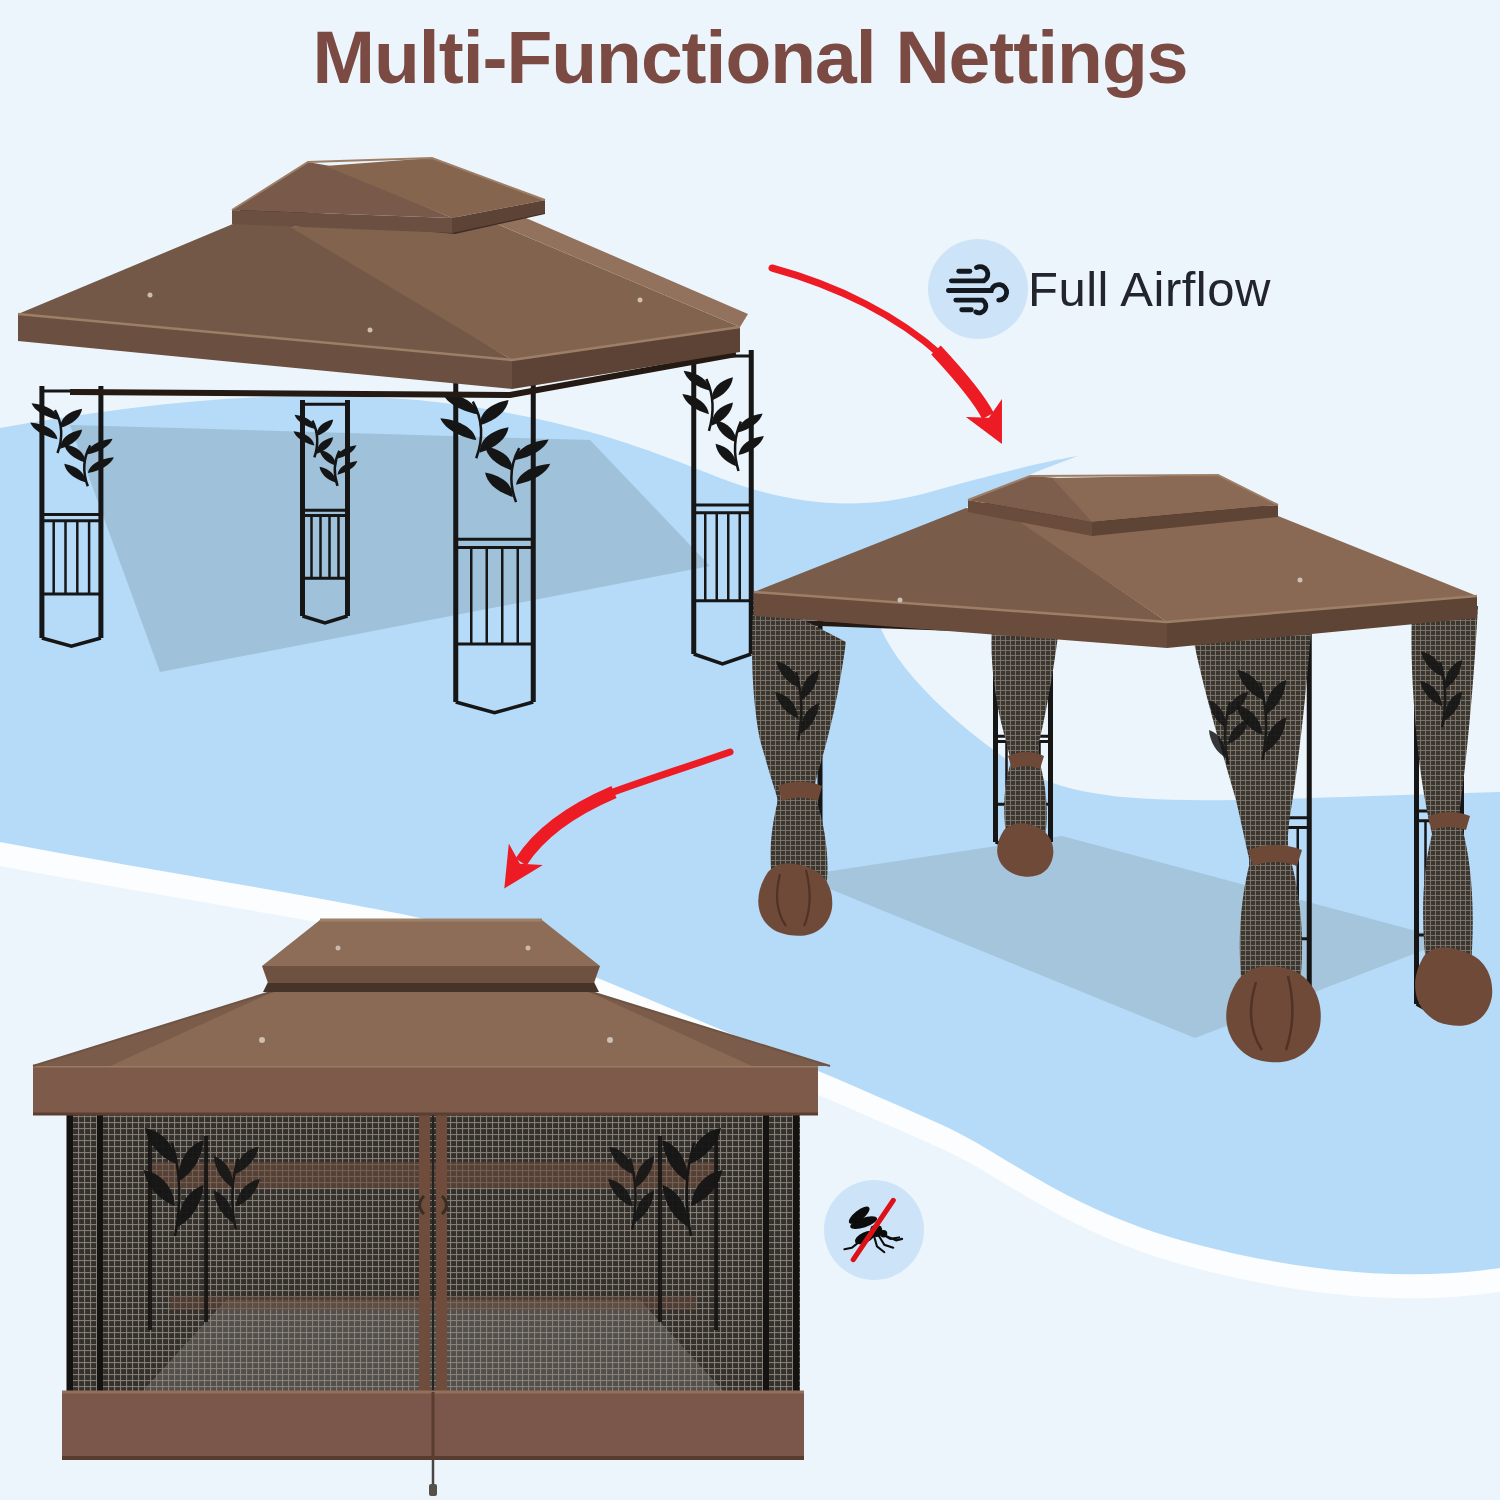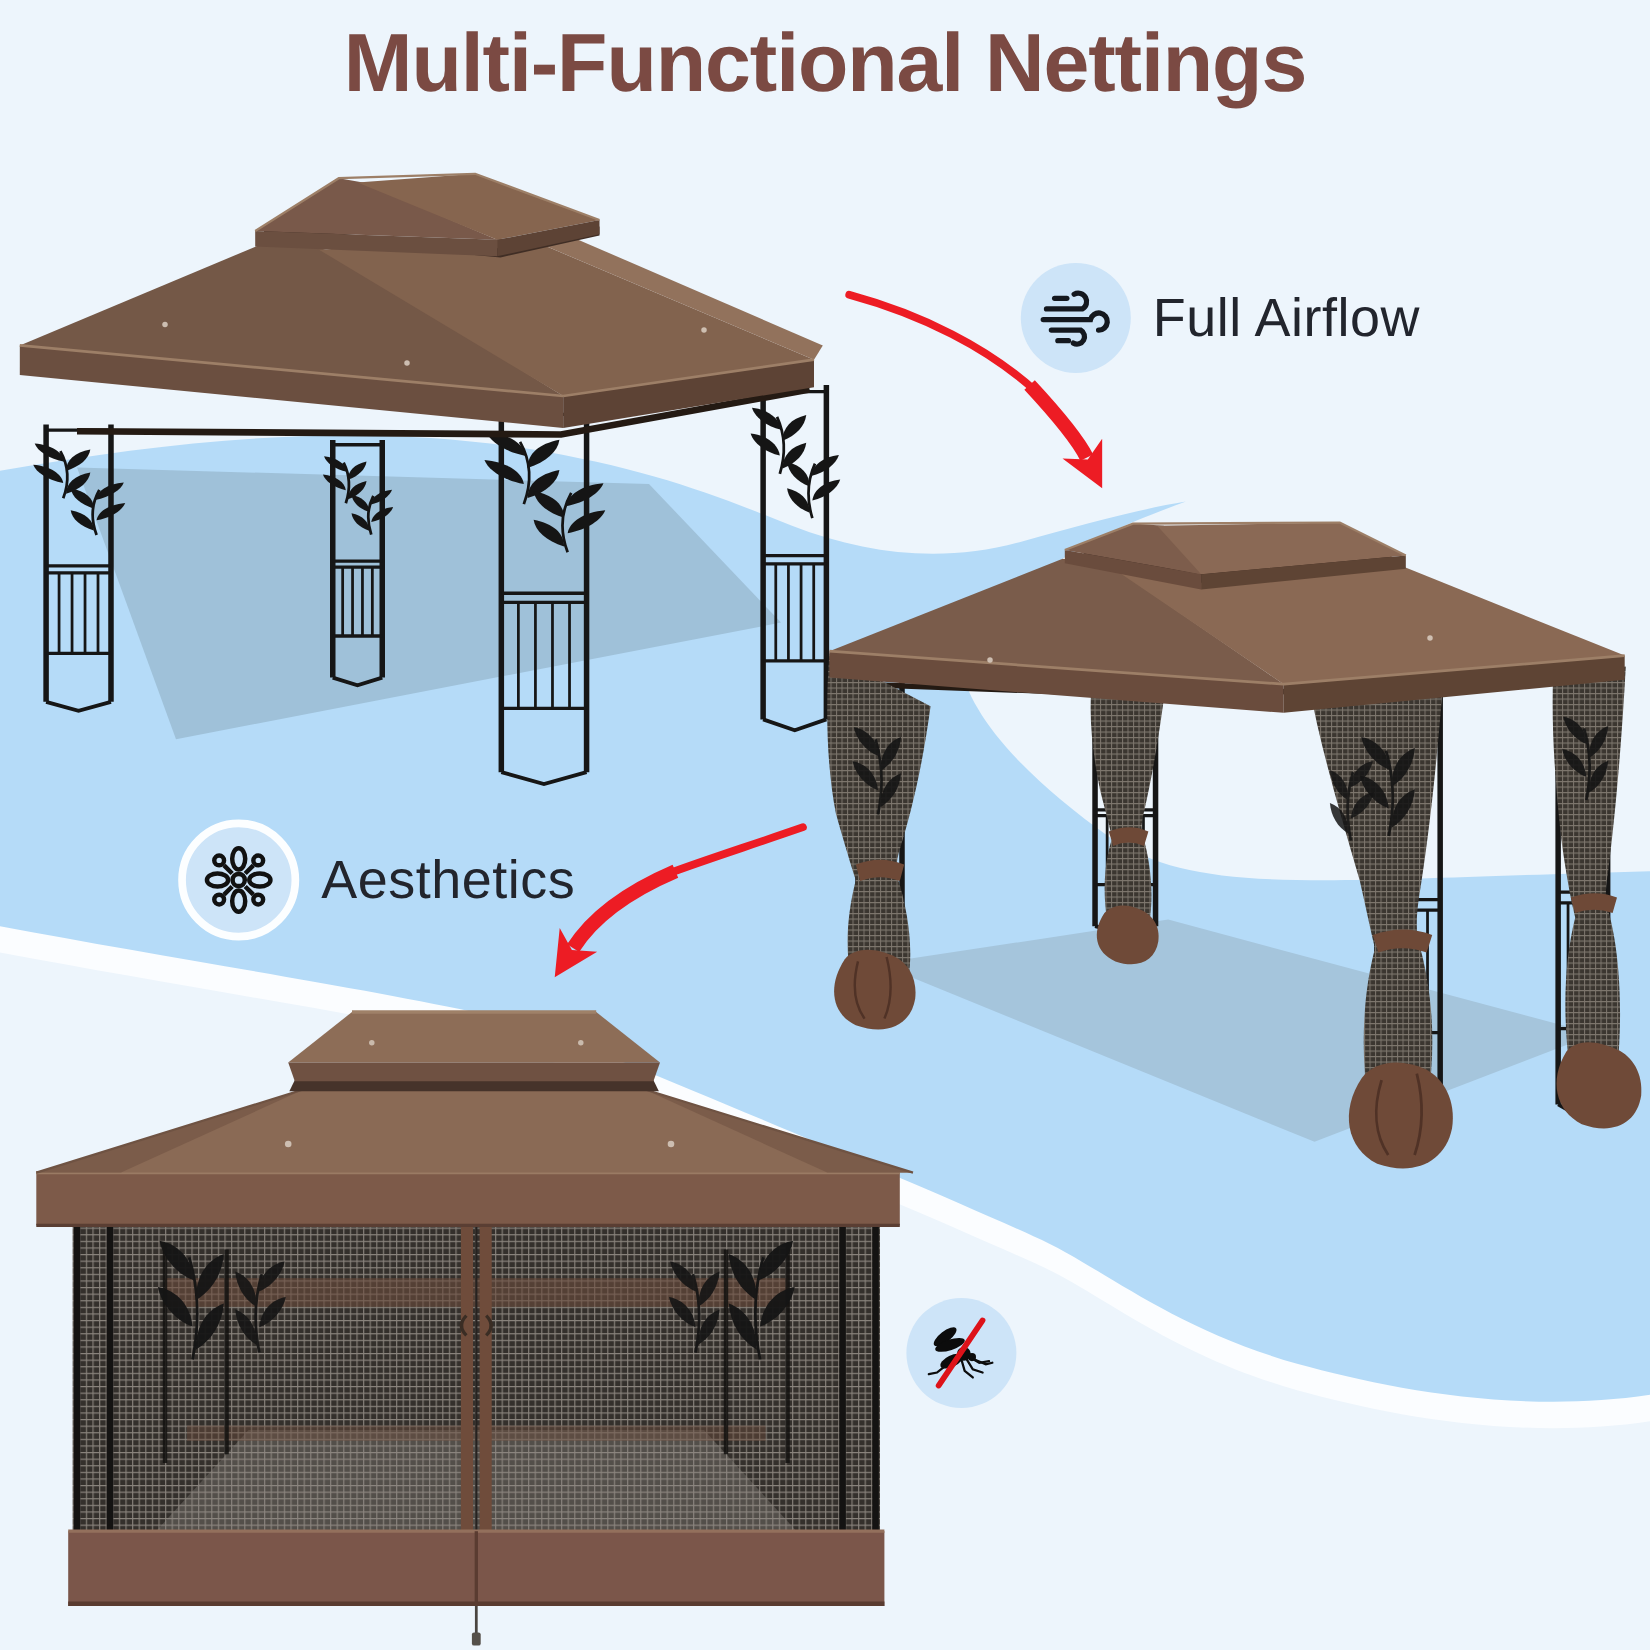--- a/index.html
+++ b/index.html
@@ -14,21 +14,21 @@
     position:relative;width:1500px;height:1500px;overflow:hidden;
     background:var(--c-bg);
     font-family:"Liberation Sans", sans-serif;
   }
   .scene{position:absolute;left:0;top:0;width:1500px;height:1500px;}
   .title{
     position:absolute;top:14px;left:50%;transform:translateX(-50%);
     margin:0;font-size:75px;font-weight:bold;letter-spacing:-1px;
     color:var(--c-title);white-space:nowrap;
   }
-  .callout{position:absolute;display:flex;align-items:center;gap:20px;}
+  .callout{position:absolute;display:flex;align-items:center;}
   .icon-circle{
     width:100px;height:100px;border-radius:50%;background:var(--c-circle);
     display:flex;align-items:center;justify-content:center;flex:0 0 auto;
   }
   .icon-circle svg{width:74px;height:74px;display:block;}
   .callout-aesthetics .icon-circle{width:96px;height:96px;border:7px solid #fcfeff;}
   .callout-label{
     font-size:49px;color:var(--c-label);letter-spacing:.5px;white-space:nowrap;
   }
   .callout-airflow{left:928px;top:239px;}
@@ -228,37 +228,20 @@
       <path d="M-26,-24 h15"></path>
       <path d="M-36,-11 h44 a10,10 0 1 0 -10,-18"></path>
       <path d="M-40,2 h58 a10.5,10.5 0 1 1 10,13"></path>
       <path d="M-30,15 h36 a9,9 0 1 1 -9,16"></path>
       <path d="M-22,28 h13"></path>
     </svg>
   </span>
   <span class="callout-label">Full Airflow</span>
 </div>
 
-<div class="callout callout-aesthetics">
-  <span class="icon-circle">
-    <svg viewBox="-50 -50 100 100" stroke="#111" stroke-width="5.5" fill="none">
-      <circle cx="0" cy="0" r="7.5"></circle>
-      <ellipse cx="0" cy="-26" rx="8" ry="13"></ellipse>
-      <ellipse cx="0" cy="26" rx="8" ry="13"></ellipse>
-      <ellipse cx="26" cy="0" rx="13" ry="8"></ellipse>
-      <ellipse cx="-26" cy="0" rx="13" ry="8"></ellipse>
-      <path d="M8,-8 L18,-18 M-8,-8 L-18,-18 M8,8 L18,18 M-8,8 L-18,18"></path>
-      <circle cx="24" cy="-24" r="6"></circle>
-      <circle cx="-24" cy="-24" r="6"></circle>
-      <circle cx="24" cy="24" r="6"></circle>
-      <circle cx="-24" cy="24" r="6"></circle>
-    </svg>
-  </span>
-  <span class="callout-label">Aesthetics</span>
-</div>
 
 <div class="callout callout-mosquito">
   <span class="icon-circle">
     <svg viewBox="0 0 100 100">
       <g fill="#0c0c0c">
         <ellipse cx="30" cy="30" rx="17" ry="6.5" transform="rotate(-38 30 30)"></ellipse>
         <ellipse cx="36" cy="40" rx="19" ry="6.5" transform="rotate(-18 36 40)"></ellipse>
         <ellipse cx="38" cy="60" rx="15" ry="7" transform="rotate(-26 38 60)"></ellipse>
         <circle cx="53" cy="51" r="8.5"></circle>
         <circle cx="63" cy="55" r="5"></circle>

